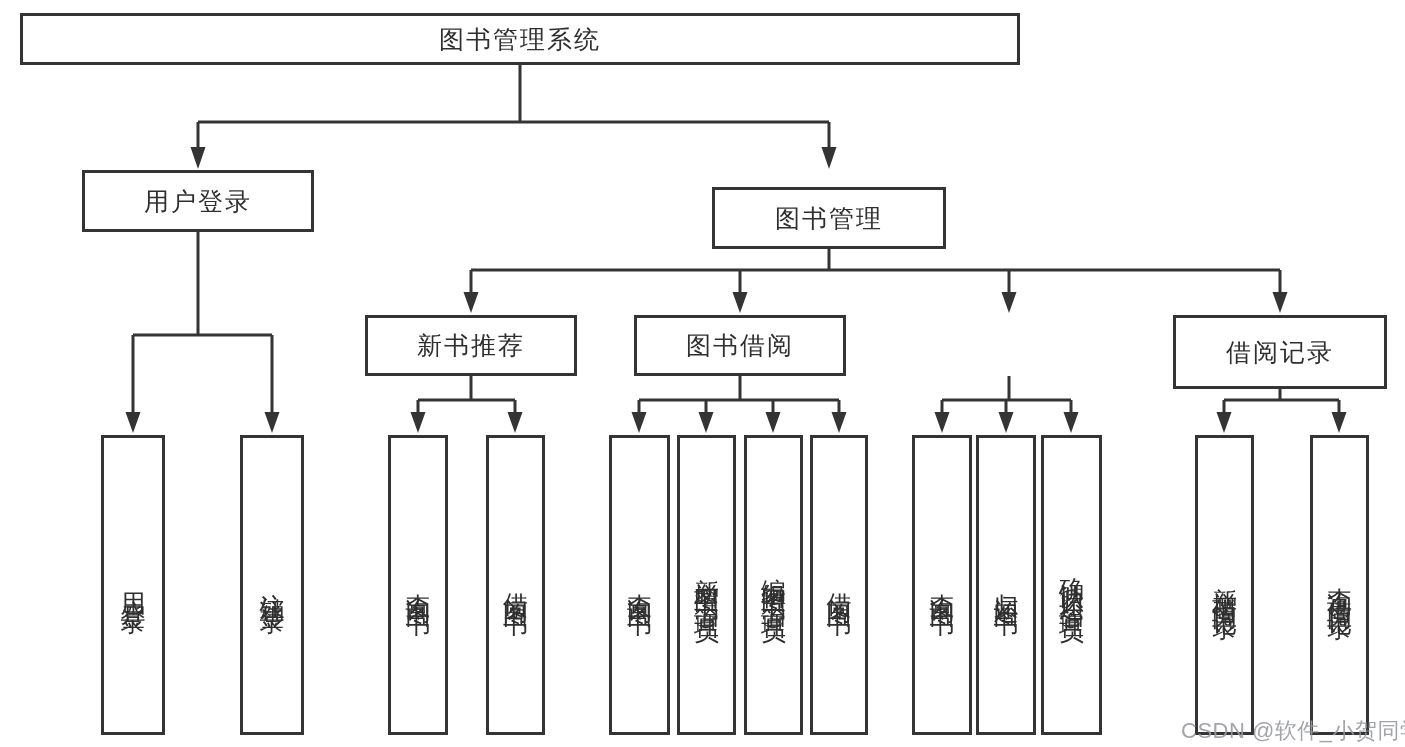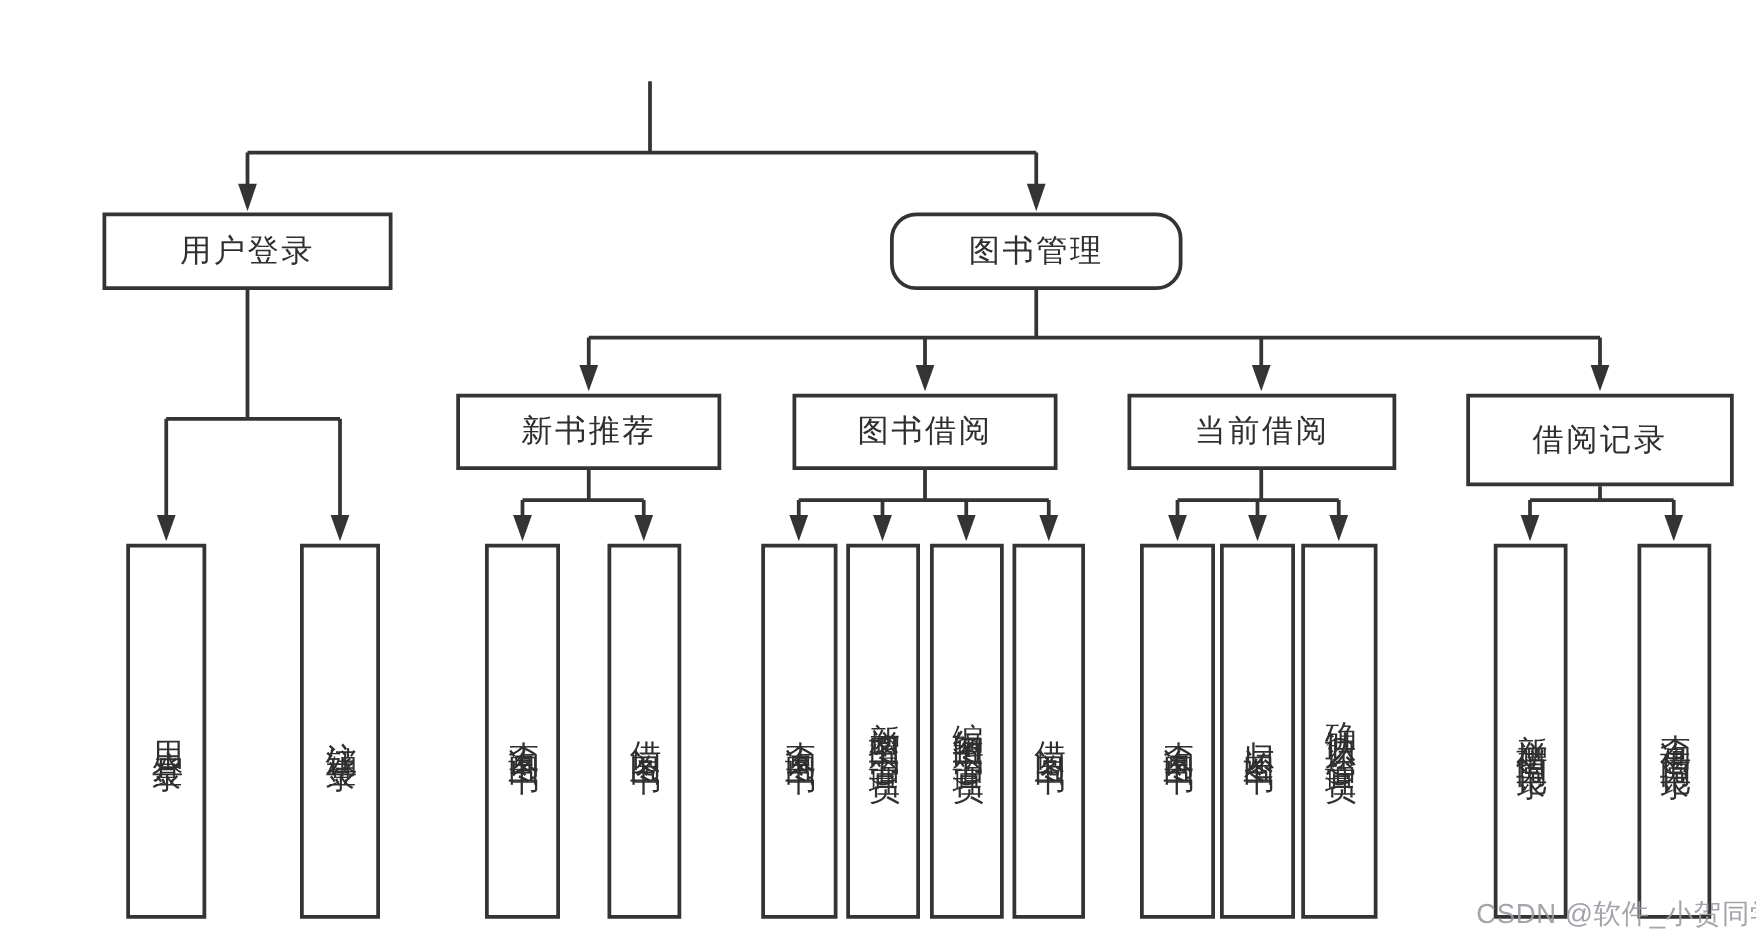--- a/index.html
+++ b/index.html
@@ -99,27 +99,27 @@
       <path d="M765.5,412 H780.5 L773,433 Z"></path>
       <path d="M831.5,412 H846.5 L839,433 Z"></path>
       <path d="M934.5,412 H949.5 L942,433 Z"></path>
       <path d="M998.5,412 H1013.5 L1006,433 Z"></path>
       <path d="M1063.5,412 H1078.5 L1071,433 Z"></path>
       <path d="M1216.5,412 H1231.5 L1224,433 Z"></path>
       <path d="M1331.5,412 H1346.5 L1339,433 Z"></path>
     </g>
   </svg>
 
+  <div class="node h-node" style="left:20px; top:13px; width:1000px; height:52px;">图书管理系统</div>
 
   <div class="node h-node" style="left:82px; top:170px; width:232px; height:62px;">用户登录</div>
-  <div class="node h-node" style="left:712px; top:170px; width:234px; height:62px;border-radius:21px;">图书管理</div>
+  <div class="node h-node" style="left:712px; top:187px; width:234px; height:62px;">图书管理</div>
 
   <div class="node h-node" style="left:634px; top:315px; width:212px; height:61px;">图书借阅</div>
   <div class="node h-node" style="left:365px; top:315px; width:212px; height:61px;">新书推荐</div>
-  <div class="node h-node" style="left:902px; top:315px; width:215px; height:61px;">当前借阅</div>
   <div class="node h-node" style="left:1173px; top:315px; width:214px; height:74px;">借阅记录</div>
 
   <div class="node v-node" style="left:101px; top:435px; width:64px; height:300px;">用户登录</div>
   <div class="node v-node" style="left:240px; top:435px; width:64px; height:300px;">注销登录</div>
 
   <div class="node v-node" style="left:388px; top:435px; width:60px; height:300px;">查询图书</div>
   <div class="node v-node" style="left:486px; top:435px; width:59px; height:300px;">借阅图书</div>
 
   <div class="node v-node" style="left:609px; top:435px; width:61px; height:300px;">查询图书</div>
   <div class="node v-node" style="left:677px; top:435px; width:59px; height:300px;">新增图书（管理员）</div>

